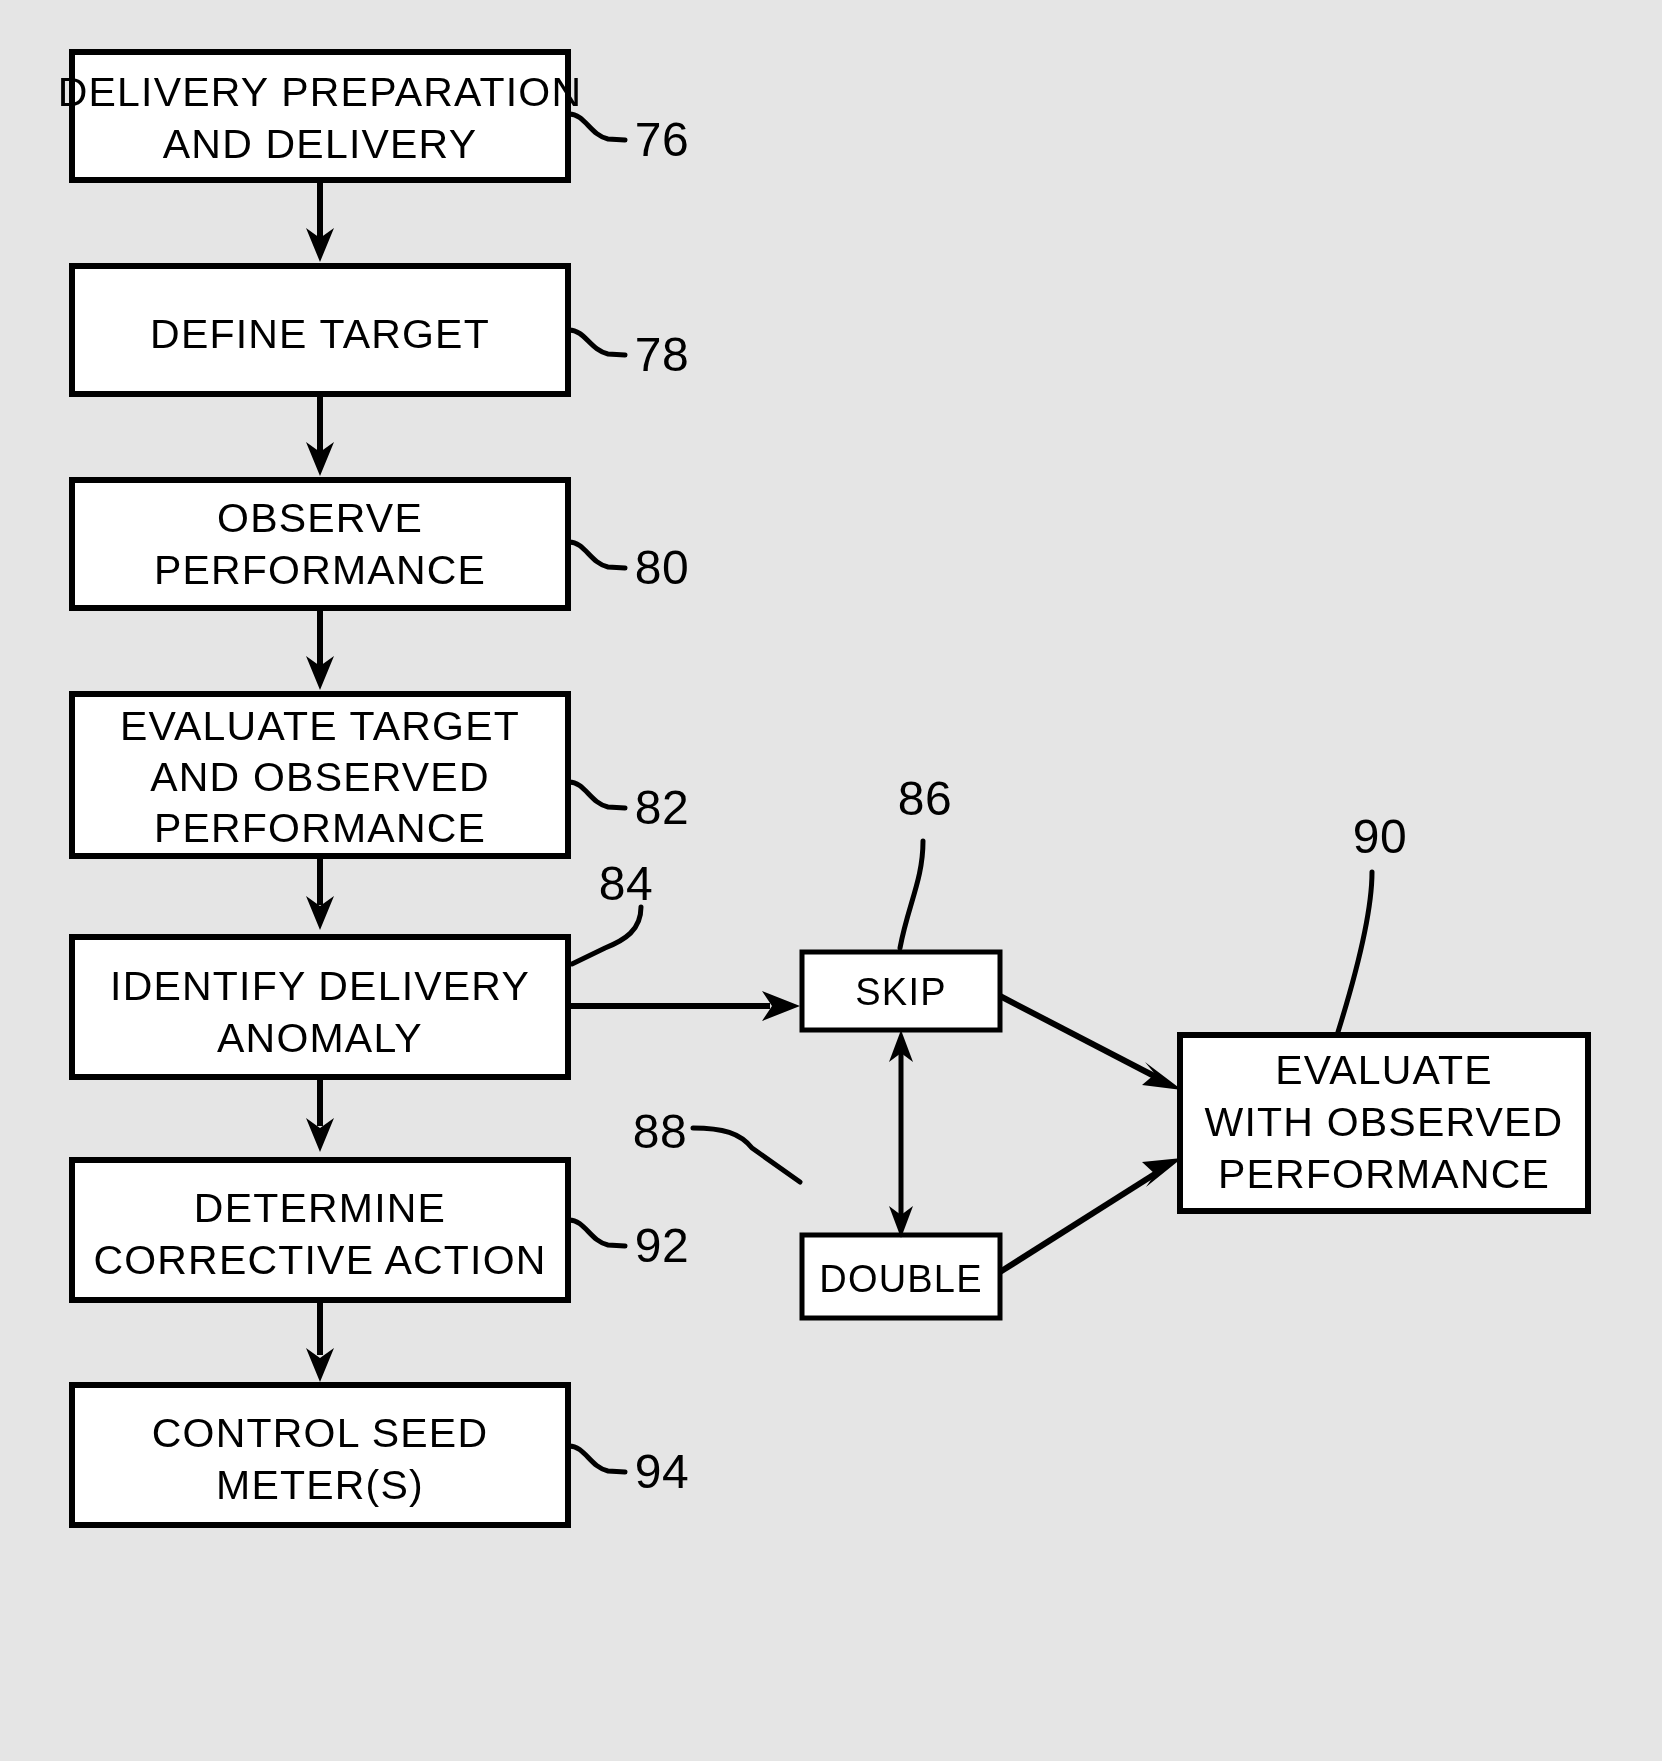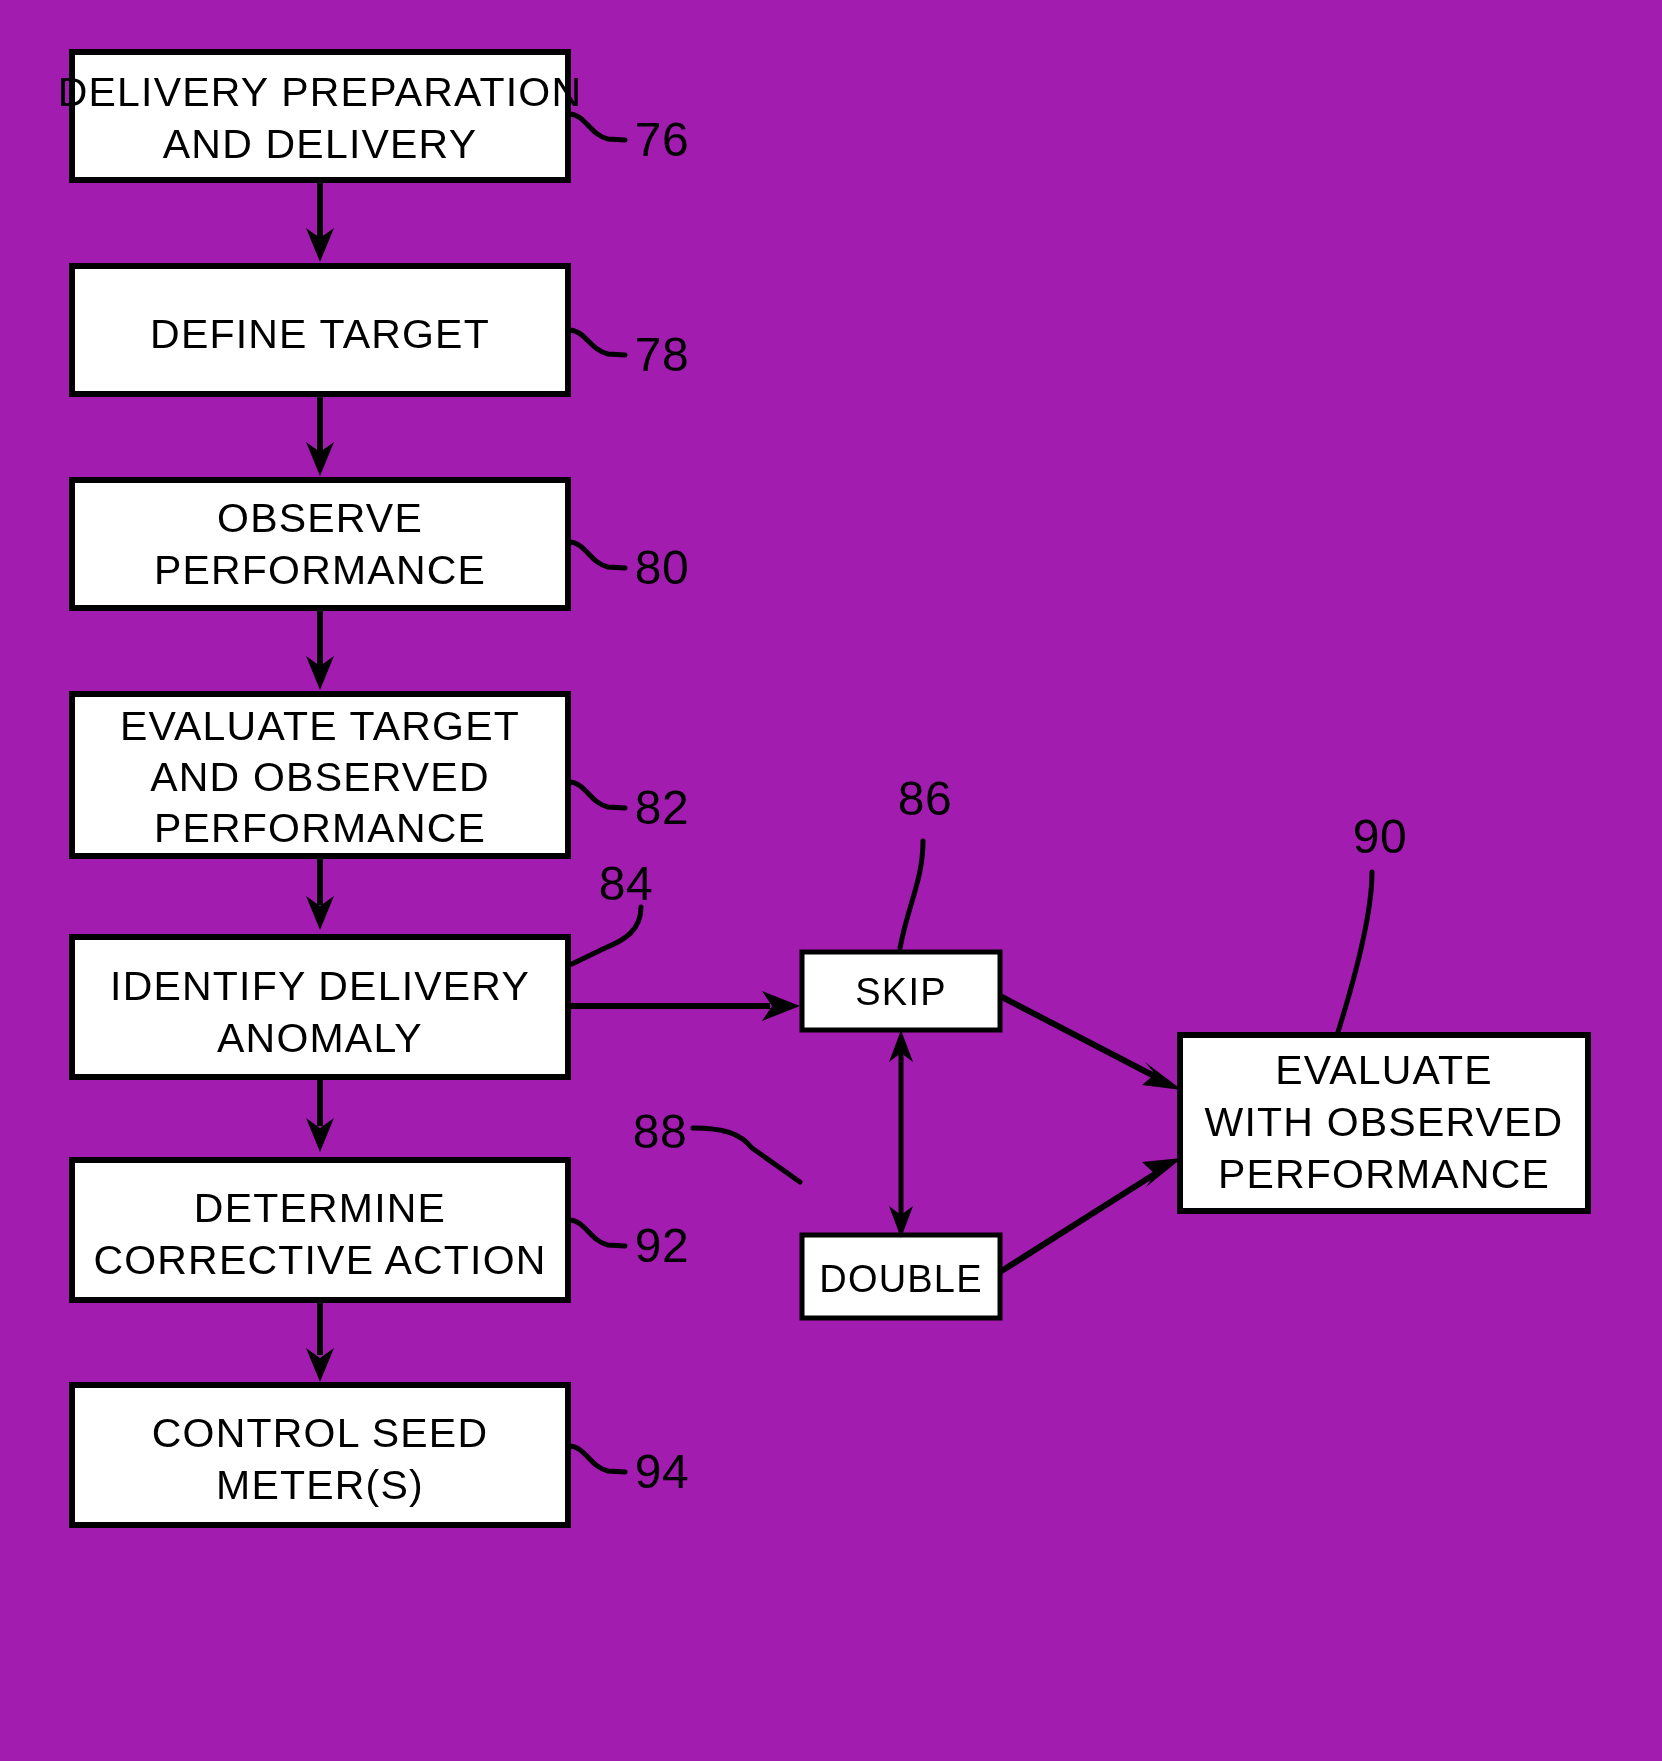--- a/index.html
+++ b/index.html
@@ -4,21 +4,21 @@
 <style>
   html, body {
     margin: 0;
     padding: 0;
     background: #ffffff;
   }
   #figure-root {
     position: relative;
     width: 1662px;
     height: 1761px;
-    background: #a21caf;
+    background: #e5e5e5;
     font-family: "Liberation Sans", sans-serif;
     overflow: hidden;
     text-decoration: underline;
   }
   svg#flowchart {
     display: block;
     width: 1662px;
     height: 1761px;
   }
   .proc-box {

